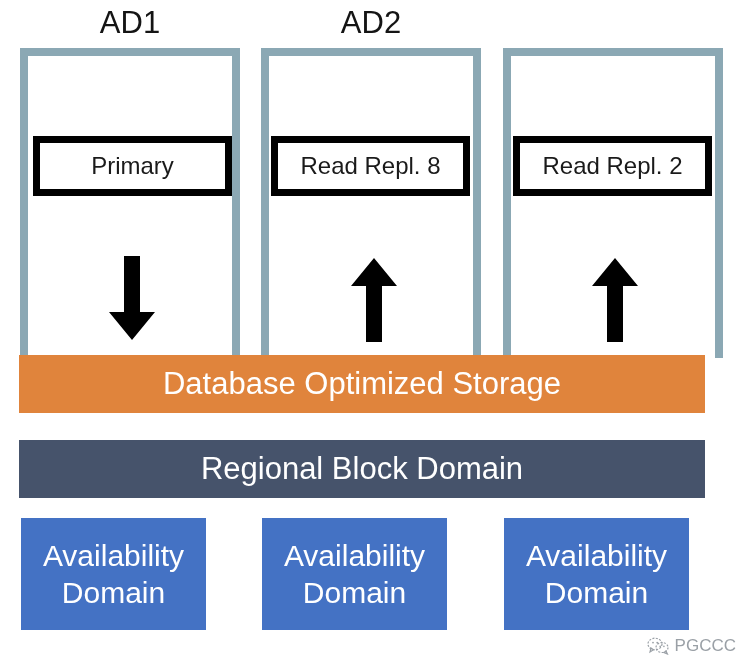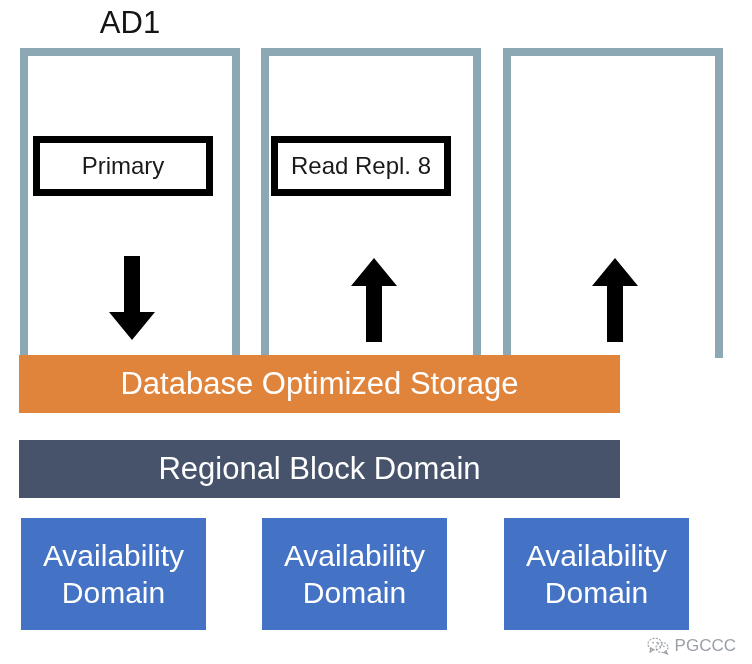--- a/index.html
+++ b/index.html
@@ -44,21 +44,21 @@
     background: #ffffff;
     box-sizing: border-box;
     width: 220px;
   }
 
   
   .node-box {
     position: absolute;
     top: 136px;
     height: 60px;
-    width: 180px;
+    width: 199px;
     background: #ffffff;
     border: 7px solid #000000;
     box-sizing: border-box;
     display: flex;
     align-items: center;
     justify-content: center;
     font-size: 24px;
     color: #1a1a1a;
     font-family: "Liberation Sans", sans-serif;
     white-space: nowrap;
@@ -70,21 +70,21 @@
     top: 256px;
     width: 54px;
     height: 86px;
   }
   .arrow svg { display: block; }
 
   
   .bar {
     position: absolute;
     left: 19px;
-    width: 601px;
+    width: 686px;
     display: flex;
     align-items: center;
     justify-content: center;
     color: #ffffff;
     font-family: "Liberation Sans", sans-serif;
     white-space: nowrap;
   }
   .bar-storage {
     top: 355px;
     height: 58px;
@@ -130,27 +130,29 @@
     justify-content: flex-end;
   }
   .watermark svg { display: block; }
 </style>
 </head>
 <body>
 
 <div id="canvas">
 
   <div class="ad-label" style="left:20px;">AD1</div>
+  <div class="ad-label" style="left:261px;">AD2</div>
 
   <div class="ad-column" style="left:20px;"></div>
   <div class="ad-column" style="left:261px;"></div>
   <div class="ad-column" style="left:503px;"></div>
 
   <div class="node-box" style="left:33px;">Primary</div>
   <div class="node-box" style="left:271px;">Read Repl. 8</div>
+  <div class="node-box" style="left:513px;">Read Repl. 2</div>
 
   <div class="arrow" style="left:105px;">
     <svg width="54" height="86" viewBox="0 0 54 86">
       <polygon points="19,0 35,0 35,56 50,56 27,84 4,56 19,56" fill="#000000"></polygon>
     </svg>
   </div>
   <div class="arrow" style="left:347px;">
     <svg width="54" height="86" viewBox="0 0 54 86">
       <polygon points="27,2 50,30 35,30 35,86 19,86 19,30 4,30" fill="#000000"></polygon>
     </svg>

